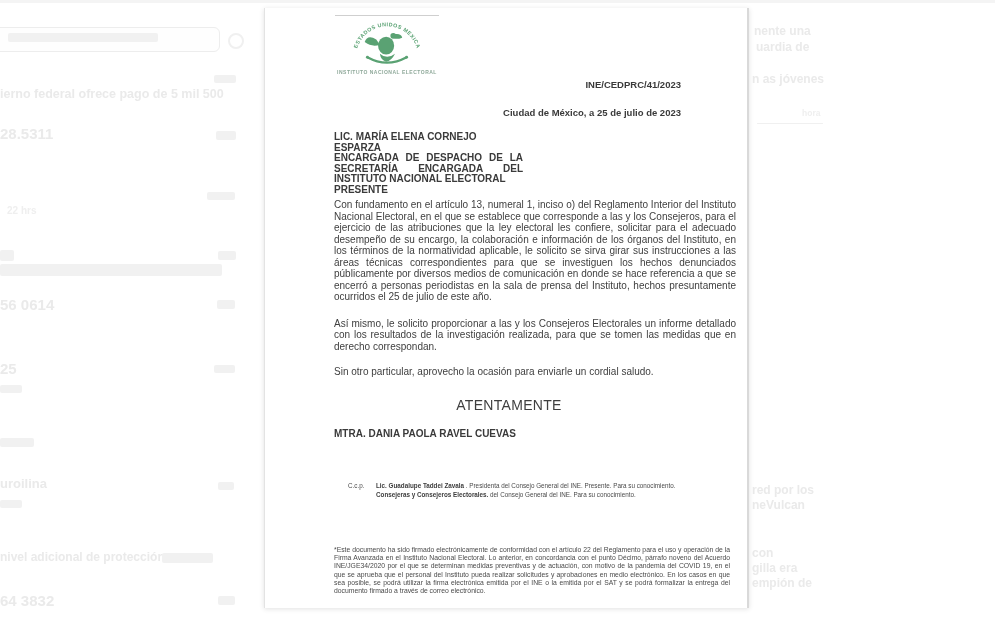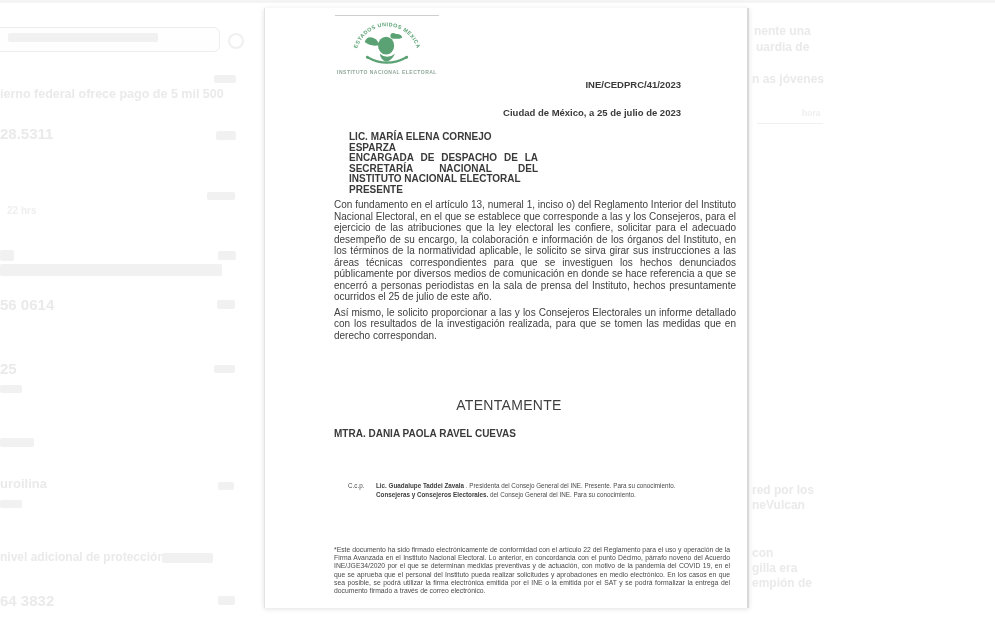--- a/index.html
+++ b/index.html
@@ -33,28 +33,28 @@
   .logo-caption {
     position:absolute; left:62px; top:61px; width:120px; text-align:center;
     font-size:5px; letter-spacing:0.5px; color:#8fa99a; font-weight:700;
   }
   .ref-number {
     position:absolute; top:71px; right:66px; font-size:9.5px; font-weight:700; color:#3a3a3a;
   }
   .dateline {
     position:absolute; top:99px; right:66px; font-size:9.5px; font-weight:700; color:#3a3a3a;text-align:right;
   }
-  .addressee { position:absolute; left:84px; top:124px; width:189px; }
+  .addressee { position:absolute; left:69px; top:124px; width:189px; }
   .addr-line { font-size:10px; font-weight:700; line-height:10.5px; color:#3a3a3a; }
   .addr-just { text-align:justify; text-align-last:justify; }
   .body-block { position:absolute; left:69px; top:191px; width:402px; }
   .body-block p {
     margin:0; font-size:10px; line-height:11.5px; text-align:justify; color:#404040;
   }
-  .body-block p.p2 { margin-top:4px; }
+  .body-block p.p2 { margin-top:15px; }
   .body-block p.p3 { margin-top:14px; }
   .closing { position:absolute; left:69px; top:389px; width:350px; text-align:center;
     font-size:14px; color:#3f3f3f; letter-spacing:0.3px; }
   .sig-name { position:absolute; left:69px; top:420px; width:350px; text-align:left;
     font-size:10px; font-weight:700; color:#3a3a3a; }
   .sig-title { position:absolute; left:69px; top:431.5px; width:350px; text-align:center;
     font-size:10px; font-weight:700; color:#3a3a3a; }
   .ccp-label { position:absolute; left:83px; top:474px; font-size:6.3px; color:#4a4a4a; }
   .ccp-entries { position:absolute; left:111px; top:474px; }
   .ccp-line { font-size:6.3px; line-height:8.6px; color:#4a4a4a; white-space:nowrap; }
@@ -142,28 +142,29 @@
     </svg>
 
     <div class="logo-caption">INSTITUTO NACIONAL ELECTORAL</div>
 
     <div class="ref-number">INE/CEDPRC/41/2023</div>
     <div class="dateline">Ciudad de México, a 25 de julio de 2023</div>
 
     <div class="addressee">
       <div class="addr-line">LIC. MARÍA ELENA CORNEJO ESPARZA</div>
       <div class="addr-line addr-just">ENCARGADA DE DESPACHO DE LA</div>
-      <div class="addr-line addr-just">SECRETARÍA NACIONAL DEL</div>
+      <div class="addr-line addr-just">SECRETARÍA ENCARGADA DEL</div>
       <div class="addr-line">INSTITUTO NACIONAL ELECTORAL</div>
       <div class="addr-line">PRESENTE</div>
     </div>
 
     <div class="body-block">
       <p>Con fundamento en el artículo 13, numeral 1, inciso o) del Reglamento Interior del Instituto Nacional Electoral, en el que se establece que corresponde a las y los Consejeros, para el ejercicio de las atribuciones que la ley electoral les confiere, solicitar para el adecuado desempeño de su encargo, la colaboración e información de los órganos del Instituto, en los términos de la normatividad aplicable, le solicito se sirva girar sus instrucciones a las áreas técnicas correspondientes para que se investiguen los hechos denunciados públicamente por diversos medios de comunicación en donde se hace referencia a que se encerró a personas periodistas en la sala de prensa del Instituto, hechos presuntamente ocurridos el 25 de julio de este año.</p>
       <p class="p2">Así mismo, le solicito proporcionar a las y los Consejeros Electorales un informe detallado con los resultados de la investigación realizada, para que se tomen las medidas que en derecho correspondan.</p>
+      <p class="p3">Sin otro particular, aprovecho la ocasión para enviarle un cordial saludo.</p>
     </div>
 
     <div class="closing">ATENTAMENTE</div>
     <div class="sig-name">MTRA. DANIA PAOLA RAVEL CUEVAS</div>
 
     <div class="ccp-label">C.c.p.</div>
     <div class="ccp-entries">
       <div class="ccp-line"><b>Lic. Guadalupe Taddei Zavala</b><span> . Presidenta del Consejo General del INE. Presente. Para su conocimiento.</span></div>
       <div class="ccp-line"><b>Consejeras y Consejeros Electorales.</b><span> del Consejo General del INE. Para su conocimiento.</span></div>
     </div>

